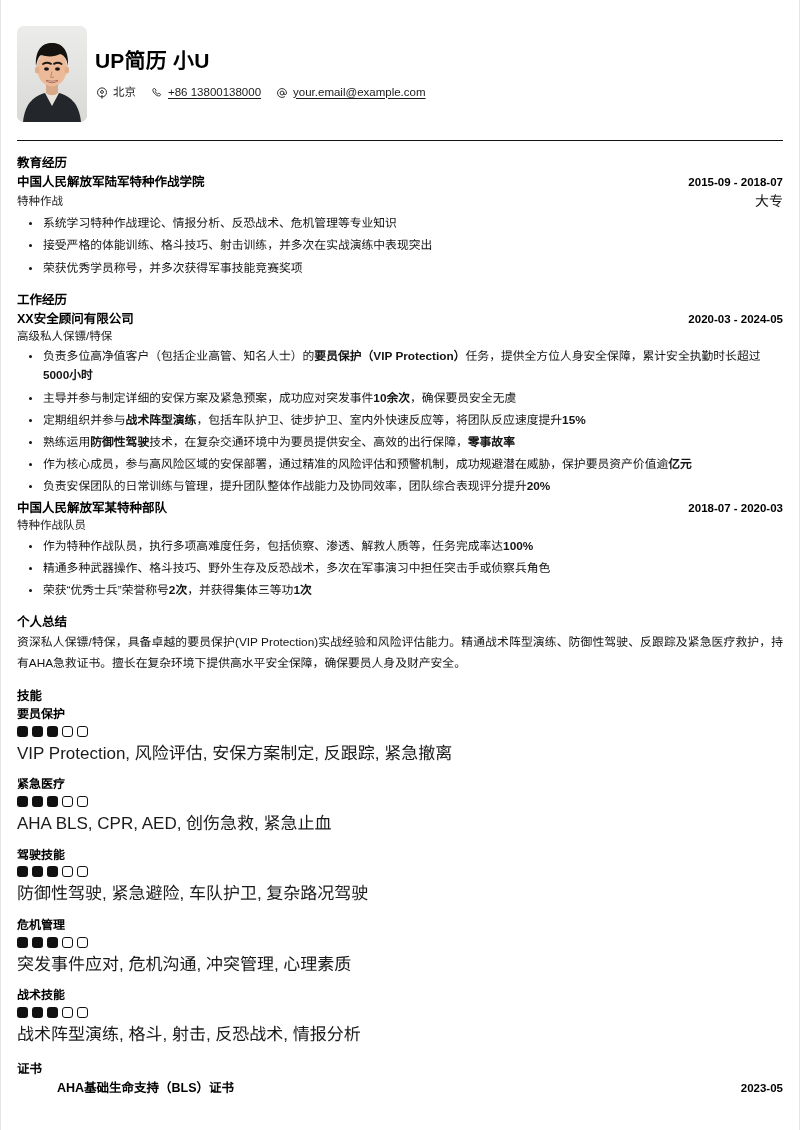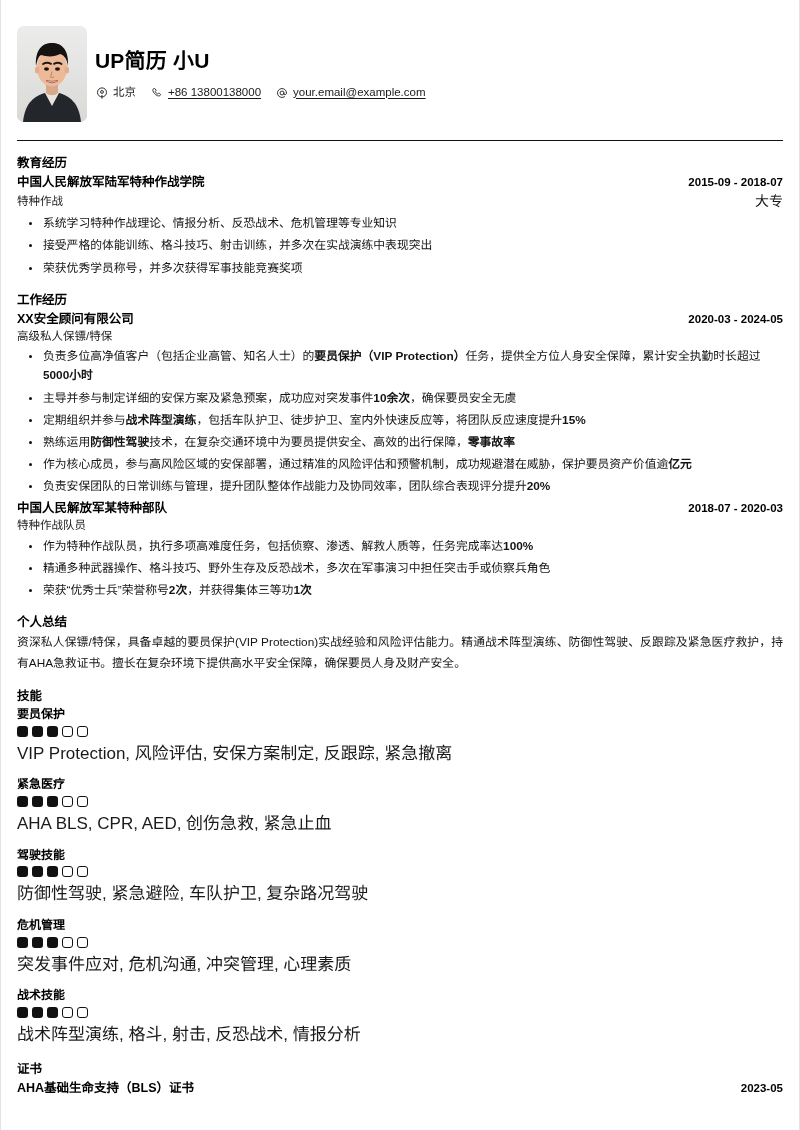--- a/index.html
+++ b/index.html
@@ -185,20 +185,21 @@
     font-size: 17px;
     color: #1a1a1a;
     line-height: 1.5;
   }
 
   .cert-head {
     display: flex;
     justify-content: space-between;
     align-items: baseline;
     gap: 12px;
+    margin-left: 40px;
   }
   .cert-name {
     font-size: 12.5px;
     font-weight: bold;
     color: #000;
     line-height: 1.45;
   }
   .cert-date {
     font-size: 11.5px;
     font-weight: bold;

